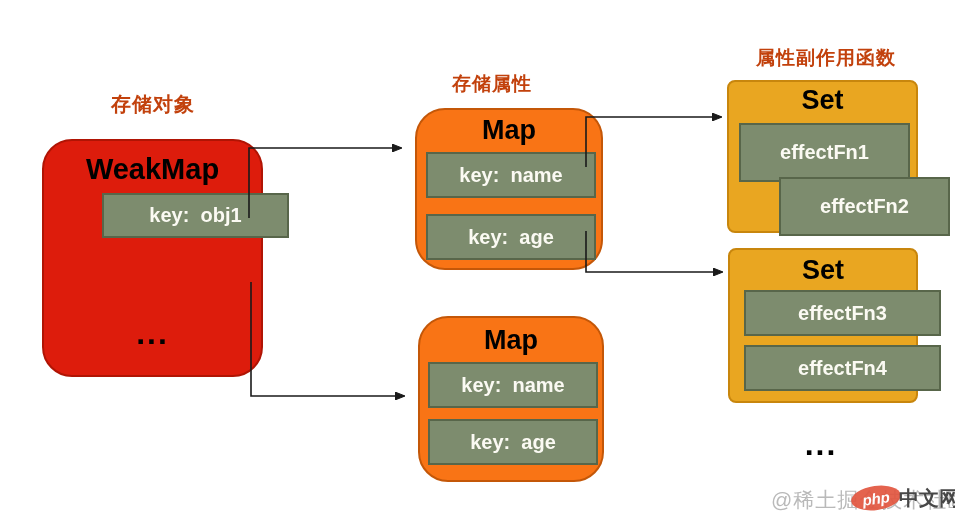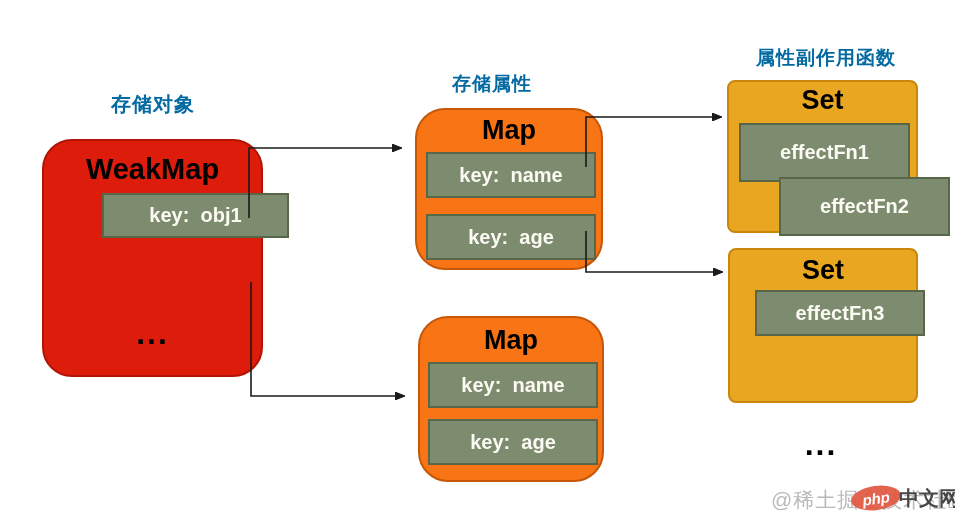--- a/index.html
+++ b/index.html
@@ -1,21 +1,21 @@
 <!DOCTYPE html>
 <html style="--weakmap-fill: #dd1c0c; --weakmap-border: #b01404; --map-fill: #f97415; --map-border: #c45708; --set-fill: #e9a621; --set-border: #c8860d; --item-fill: #7d8c6e; --item-border: #58664a; --arrow: #1a1a1a;"><head>
 <meta charset="utf-8">
 <style>
   html,body{margin:0;padding:0;background:#fff;}
   .canvas{
     position:relative;width:955px;height:530px;background:#ffffff;overflow:hidden;
     font-family:"Liberation Sans","DejaVu Sans",sans-serif;
   }
   .connectors{position:absolute;left:0;top:0;width:955px;height:530px;pointer-events:none;z-index:5;}
-  .lbl{position:absolute;font-weight:bold;color:#0369a1;white-space:nowrap;z-index:2;}
+  .lbl{position:absolute;font-weight:bold;color:#c2410c;white-space:nowrap;z-index:2;}
   .lbl-objects{left:111px;top:91px;font-size:20px;letter-spacing:1px;}
   .lbl-properties{left:452px;top:71px;font-size:19px;letter-spacing:1px;}
   .lbl-effects{left:756px;top:45px;font-size:19px;letter-spacing:1px;}
 
   .box{position:absolute;box-sizing:border-box;z-index:1;}
   .box-title{text-align:center;font-weight:bold;color:#000;}
   .item{
     position:absolute;box-sizing:border-box;display:flex;align-items:center;justify-content:center;
     background:var(--item-fill);border:2px solid var(--item-border);
     color:#fbfaf3;font-size:20px;font-weight:bold;white-space:pre;
@@ -45,21 +45,21 @@
 
   .setbox{background:var(--set-fill);border:2px solid var(--set-border);border-radius:8px;}
   .set-top{left:727px;top:80px;width:191px;height:153px;}
   .set-top .box-title{padding-top:3px;font-size:27px;}
   .set-top .item{left:10px;width:171px;height:59px;}
   .set-top .item-1{top:41px;}
   .set-top .item-2{top:95px;margin-left:40px;}
 
   .set-bottom{left:728px;top:248px;width:190px;height:155px;}
   .set-bottom .box-title{padding-top:5px;font-size:27px;}
-  .set-bottom .item{left:25px;width:170px;height:46px;}
+  .set-bottom .item{left:14px;width:197px;height:46px;}
   .set-bottom .item-1{top:40px;}
   .set-bottom .item-2{top:95px;}
 
   .ellipsis-bottom{left:793px;top:428px;width:56px;}
 
   .watermark{position:absolute;left:0;top:0;width:955px;height:530px;pointer-events:none;z-index:6;}
   .wm-handle{position:absolute;left:771px;top:486px;font-size:21px;color:#b9b9b9;letter-spacing:1px;white-space:nowrap;}
   .php-badge{
     position:absolute;left:851px;top:486px;width:50px;height:24px;background:#e25640;border-radius:50%;
     transform:rotate(-8deg);display:flex;align-items:center;justify-content:center;
@@ -108,20 +108,21 @@
 
   <div class="box setbox set-top">
     <div class="box-title">Set</div>
     <div class="item item-1">effectFn1</div>
     <div class="item item-2">effectFn2</div>
   </div>
 
   <div class="box setbox set-bottom">
     <div class="box-title">Set</div>
     <div class="item item-1">effectFn3</div>
+    <div class="item item-2">effectFn4</div>
   </div>
 
   <div class="ellipsis ellipsis-bottom">...</div>
 
   <div class="watermark">
     <span class="wm-handle">@稀土掘金技术社区</span>
     <span class="php-badge">
         <span>php</span>
       </span>
     <span class="wm-site">中文网</span>

